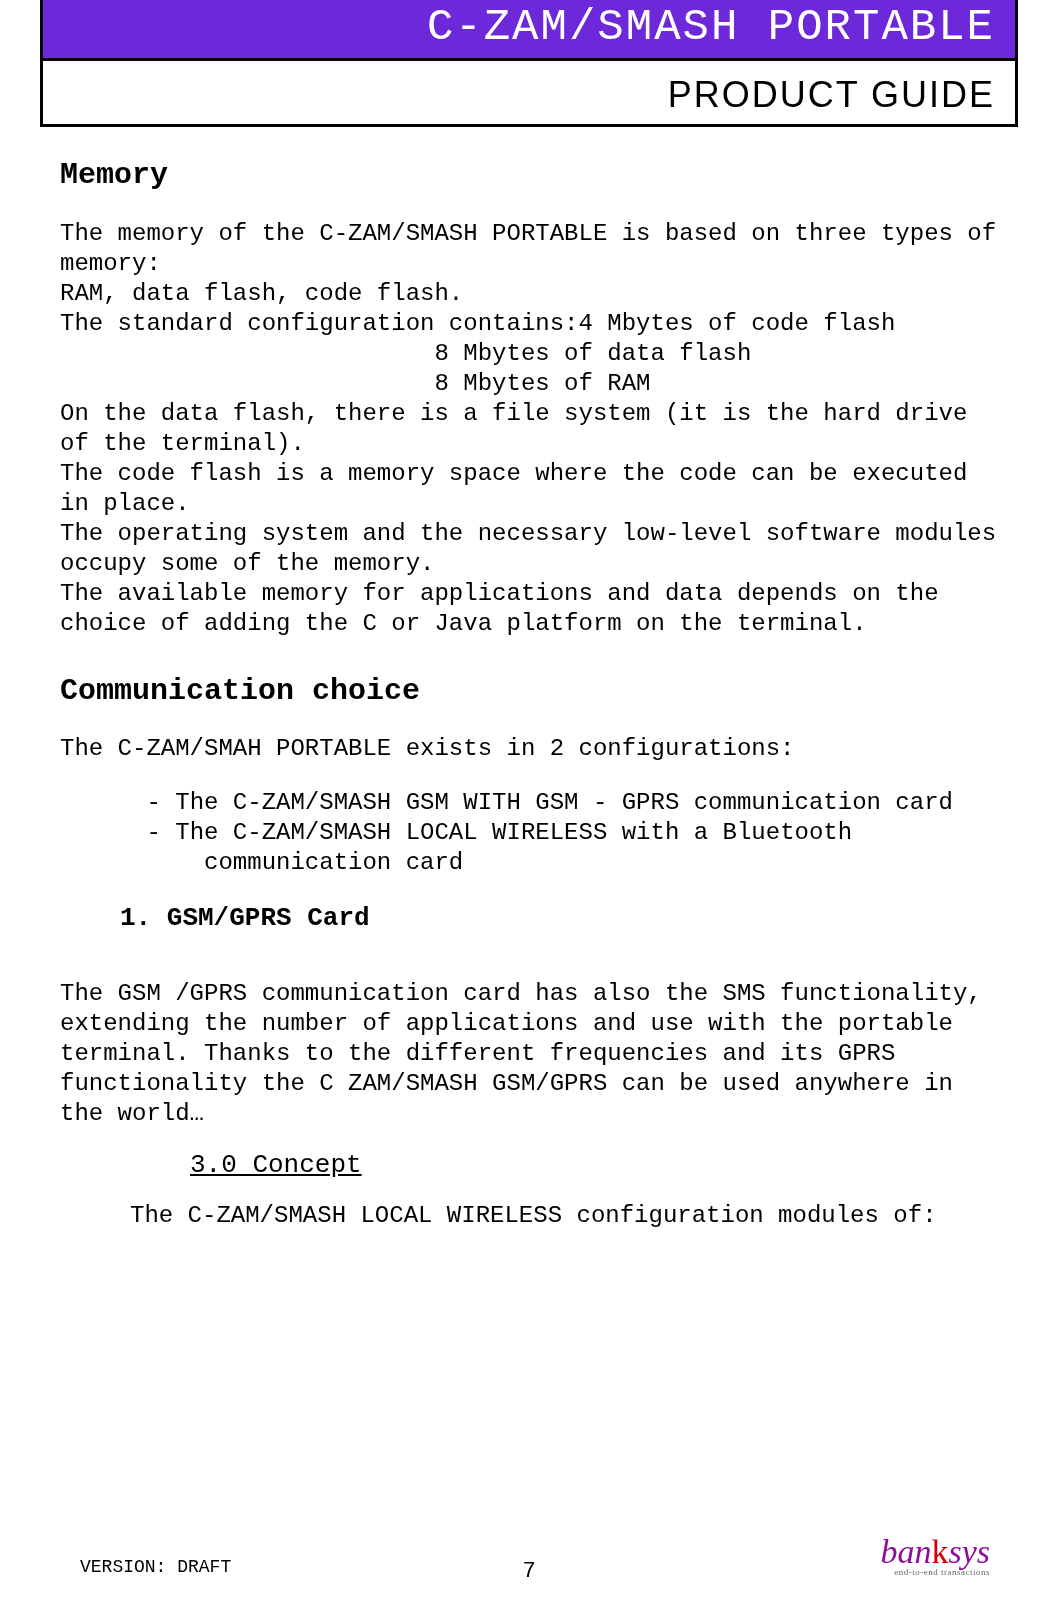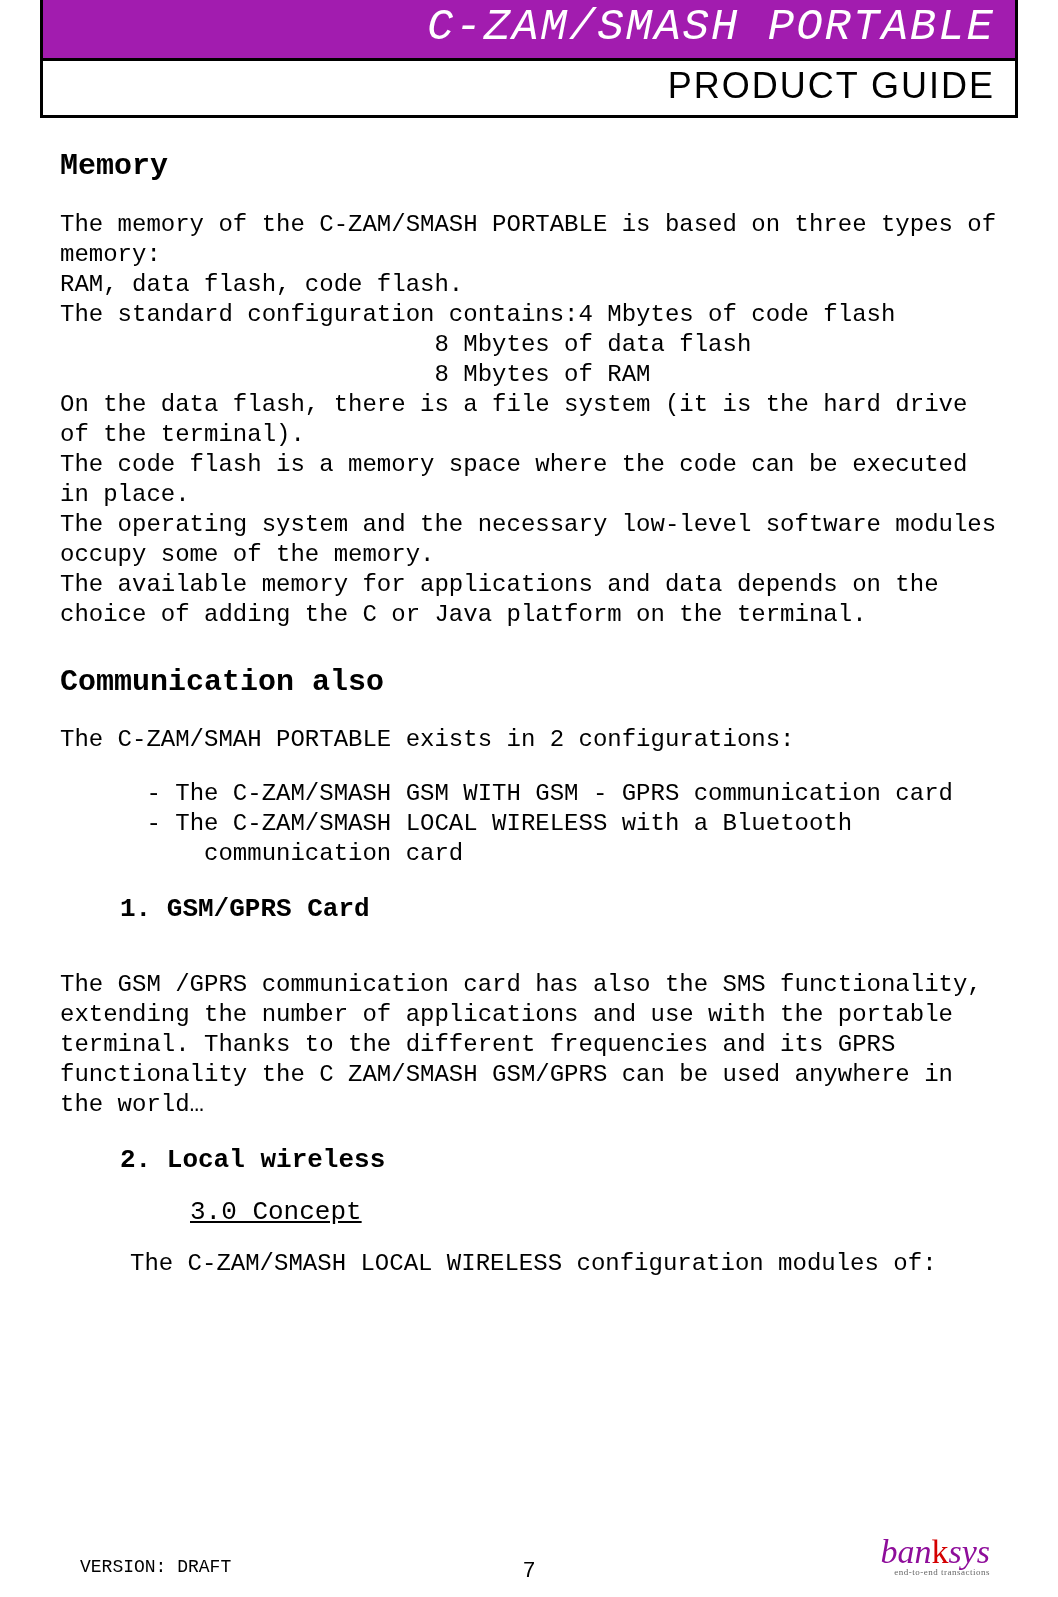--- a/index.html
+++ b/index.html
@@ -1,37 +1,36 @@
 <!DOCTYPE html>
 <html><head>
 <meta charset="utf-8">
 <style>
   * { margin: 0; padding: 0; box-sizing: border-box; }
   html, body { width: 1058px; height: 1597px; background: #fff; font-family: "Courier New", monospace; }
   .page { width: 1058px; height: 1597px; position: relative; padding: 0 40px; }
   .header-purple {
-    background: #a21caf;
+    background: #6d28d9;
     color: #fff;
     font-size: 44px;
     padding: 2px 20px 6px 20px;
     text-align: right;
     border: 3px solid #000;
     border-top: none;
     margin-top: 0;
     letter-spacing: 2px;
-    font-style: italic;
   }
   .header-purple .light { font-weight: normal; color: #fff; }
   .header-purple .bold { font-weight: normal; }
   .header-sub {
     border: 3px solid #000;
     border-top: none;
     font-size: 36px;
     text-align: right;
-    padding: 4px 20px 8px 20px;
+    padding: 13px 20px 8px 20px;
     font-family: "Trebuchet MS", Arial, sans-serif;
     font-variant: small-caps;
     letter-spacing: 2px;
   }
   .content { padding: 20px 20px 0 20px; font-size: 24px; line-height: 1.25; }
   .h2 { font-family: "Trebuchet MS","Courier New",monospace; font-weight: bold; font-size: 30px; margin: 10px 0 24px 0; }
   .h3 { font-family: "Courier New",monospace; font-weight: bold; font-size: 26px; margin: 24px 0 20px 60px; }
   .h4 { font-family: "Courier New",monospace; font-size: 26px; margin: 20px 0 20px 130px; text-decoration: underline; }
   .para { margin-bottom: 0; white-space: pre-wrap; }
   .indent-block { padding-left: 70px; }
@@ -66,32 +65,31 @@
 The standard configuration contains:4 Mbytes of code flash
                           8 Mbytes of data flash
                           8 Mbytes of RAM
 On the data flash, there is a file system (it is the hard drive of the terminal).
 The code flash is a memory space where the code can be executed in place.
 The operating system and the necessary low-level software modules occupy some of the memory.
 The available memory for applications and data depends on the choice of adding the C or Java platform on the terminal.</div>
 
     <div style="height:24px"></div>
 
-    <div class="h2">Communication also</div>
+    <div class="h2">Communication choice</div>
     <div class="para">The C-ZAM/SMAH PORTABLE exists in 2 configurations:</div>
     <div style="height:24px"></div>
     <div class="para">      - The C-ZAM/SMASH GSM WITH GSM - GPRS communication card
       - The C-ZAM/SMASH LOCAL WIRELESS with a Bluetooth
           communication card</div>
 
     <div class="h3">1. GSM/GPRS Card</div>
     <div style="height:24px"></div>
     <div class="para">The GSM /GPRS communication card has also the SMS functionality, extending the number of applications and use with the portable terminal. Thanks to the different frequencies and its GPRS functionality the C ZAM/SMASH GSM/GPRS can be used anywhere in the world…</div>
 
-    <div class="h3">2. Local wireless</div>
     <div class="h4">3.0 Concept</div>
     <div class="para indent-block">The C-ZAM/SMASH LOCAL WIRELESS configuration modules of:</div>
 
   </div>
 
   <div class="footer">
     <div class="pagenum">7</div>
     <div class="version">VERSION: DRAFT</div>
     <div class="logo">
       <span>ban</span><span class="k">k</span><span>sys</span>

